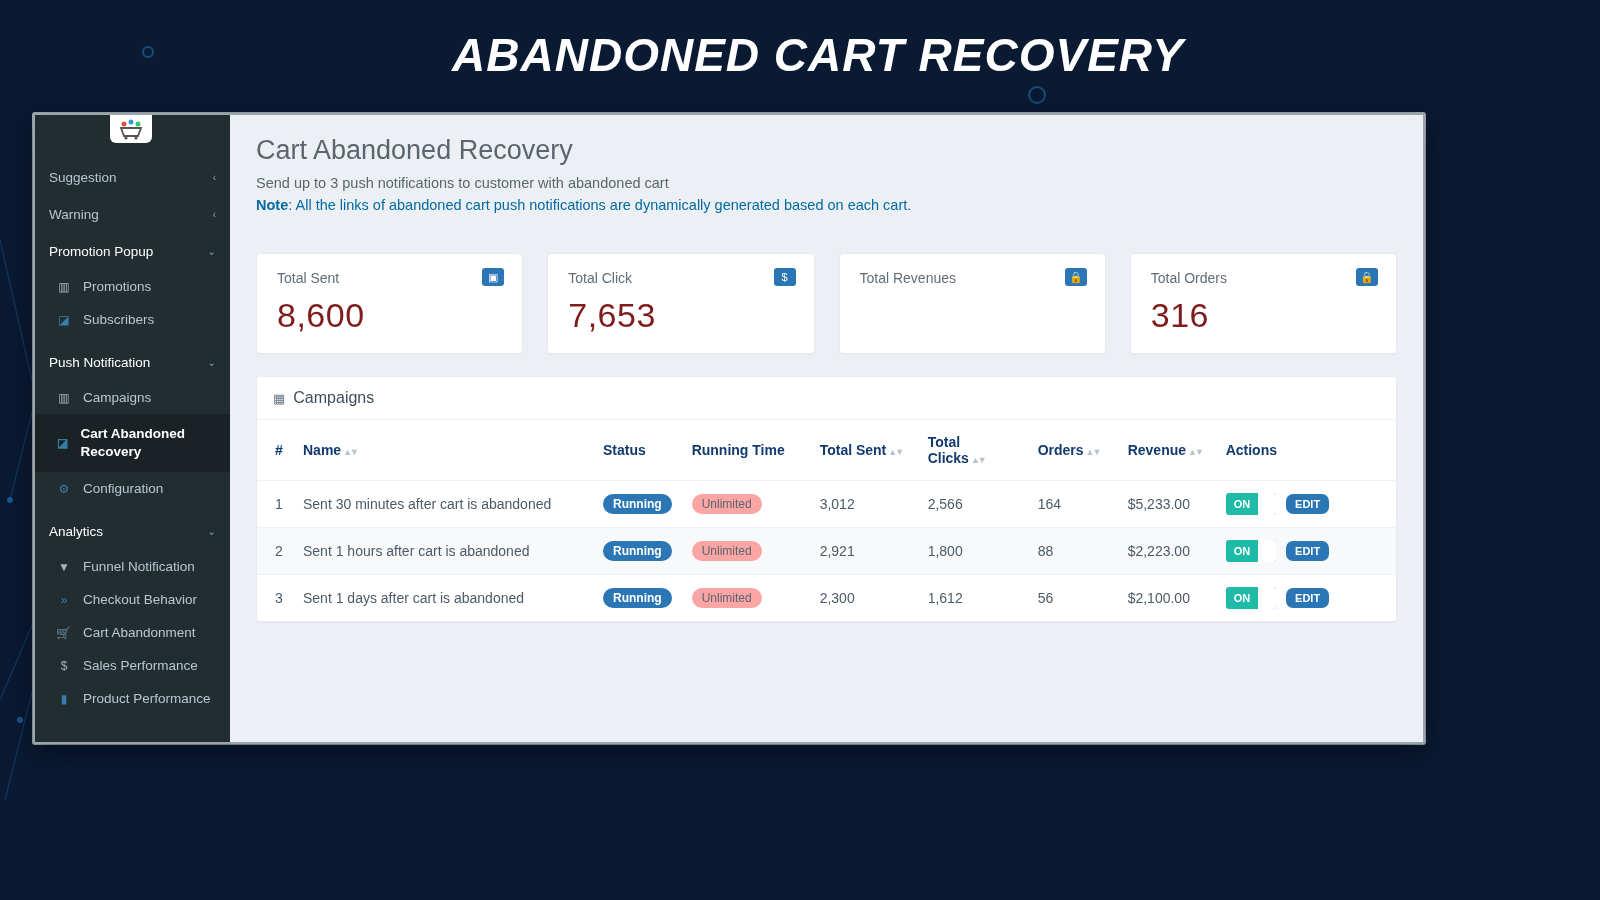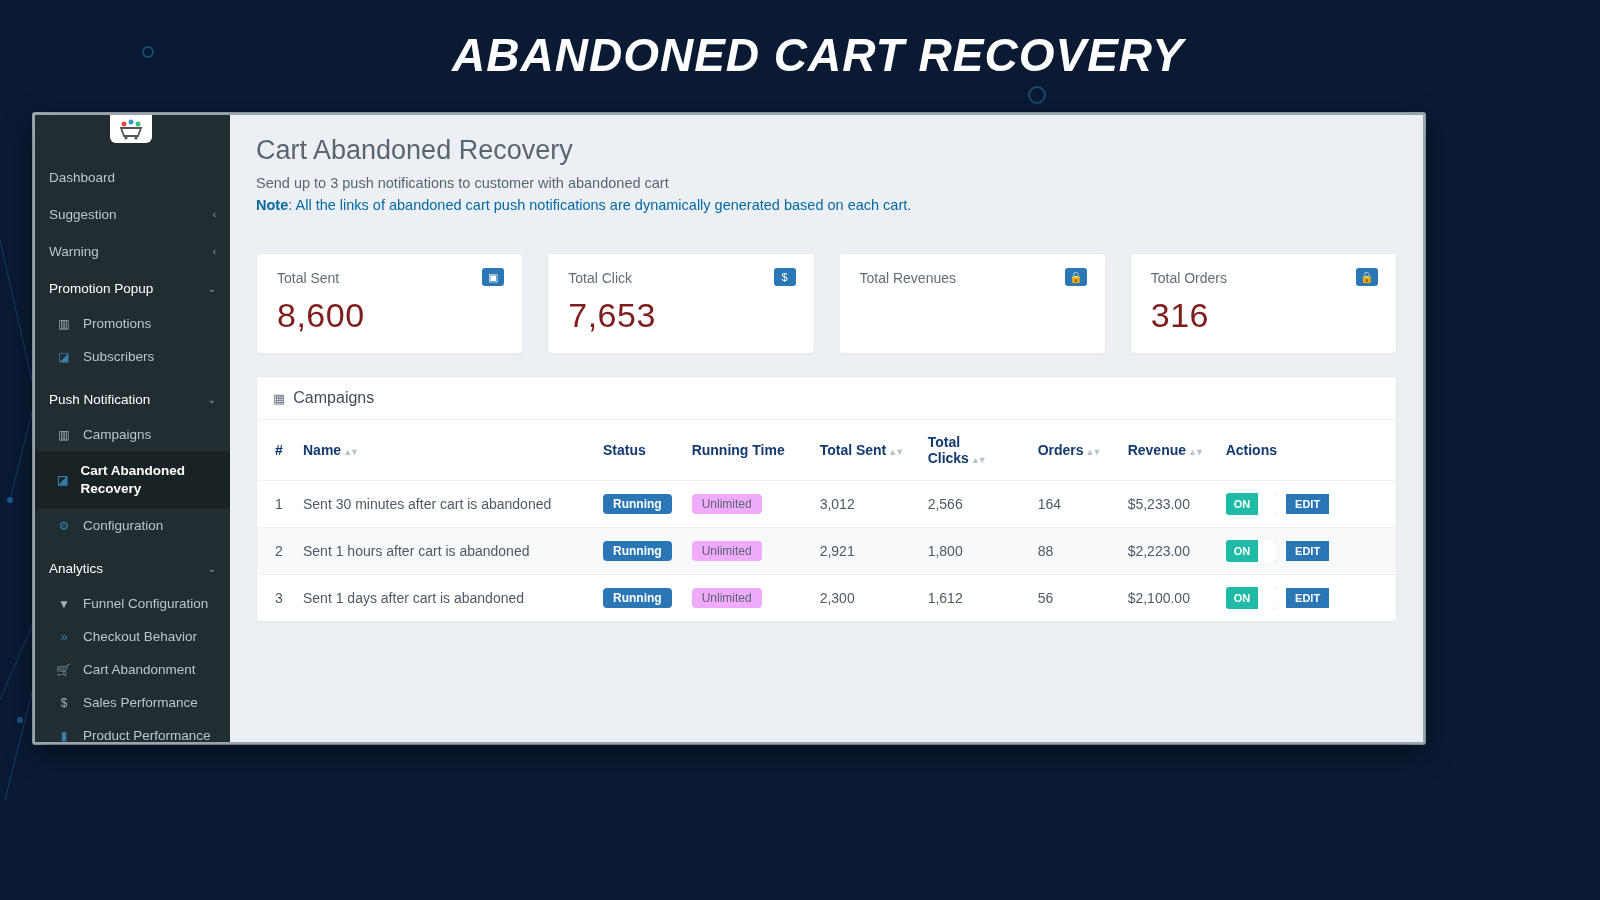--- a/index.html
+++ b/index.html
@@ -59,27 +59,27 @@
 
 .panel { margin:22px 26px 26px 26px; background:#fff; border:1px solid #e8eaed; border-radius:3px; box-shadow:0 1px 1px rgba(0,0,0,.03); }
 .panel-head { padding:12px 16px; font-size:16px; color:#404e5c; font-weight:500; display:flex; align-items:center; }
 .panel-head .grid-icon { margin-right:8px; font-size:13px; color:#6d7a85; }
 .tbl { width:100%; border-collapse:collapse; font-size:14px; }
 .tbl th { text-align:left; padding:14px 10px; color:#123a6f; font-weight:600; border-top:1px solid #eef1f4; }
 .tbl th:first-child, .tbl td:first-child { padding-left:18px; }
 .tbl td { padding:12px 10px; color:#4c5a67; border-top:1px solid #eef1f4; }
 .tbl tbody tr:nth-child(even){ background:#f7f9fb; }
 .sort { color:#b7c2cd; font-size:9px; margin-left:2px; letter-spacing:-2px; }
-.badge { display:inline-block; padding:3px 10px; border-radius:4px; font-size:12px; font-weight:600; }
+.badge { display:inline-block; padding:3px 10px; border-radius:10px; font-size:12px; font-weight:600; }
 .badge.running { background:#2b77b6; color:#fff; }
-.badge.unlimited { background:#f0abfc; color:#5a6570; font-weight:500; }
+.badge.unlimited { background:#fca5a5; color:#5a6570; font-weight:500; }
 .toggle { display:inline-flex; align-items:center; background:#1fbba6; color:#fff; height:22px; border-radius:3px; font-size:11px; font-weight:700; overflow:hidden; vertical-align:middle; }
 .toggle .on { padding:0 8px; }
 .toggle .knob { width:18px; height:22px; background:#fff; }
-.btn-edit { display:inline-block; background:#2b77b6; color:#fff; font-size:11px; font-weight:700; padding:4px 9px; border-radius:0; margin-left:6px; vertical-align:middle; }
+.btn-edit { display:inline-block; background:#2b77b6; color:#fff; font-size:11px; font-weight:700; padding:4px 9px; border-radius:7px; margin-left:6px; vertical-align:middle; }
 .col-num{width:36px}.col-name{width:300px}.col-status{width:88px}.col-run{width:128px}.col-sent{width:108px}.col-clicks{width:110px}.col-orders{width:90px}.col-rev{width:98px}
 </style>
 </head>
 <body>
 
 <div class="circle c1"></div>
 <div class="circle c2"></div>
 <svg class="deco">
   <line x1="0" y1="40" x2="50" y2="260"></line>
     <line x1="10" y1="300" x2="55" y2="120"></line>
@@ -99,23 +99,20 @@
       <svg viewBox="0 0 30 22">
           <circle cx="8" cy="6" r="2.5" fill="#e74c3c"></circle>
           <circle cx="15" cy="4" r="2.5" fill="#3498db"></circle>
           <circle cx="22" cy="6" r="2.5" fill="#2ecc71"></circle>
           <path d="M5 10 L25 10 L22 18 L8 18 Z" fill="none" stroke="#555" stroke-width="1.8"></path>
           <circle cx="10" cy="20" r="1.6" fill="#555"></circle>
           <circle cx="20" cy="20" r="1.6" fill="#555"></circle>
         </svg>
     </div>
     <div class="nav-item">
-        <span>Dashboard</span>
-      </div>
-    <div class="nav-item">
         <span>Suggestion</span>
         <span class="chev">‹</span>
       </div>
     <div class="nav-item">
         <span>Warning</span>
         <span class="chev">‹</span>
       </div>
 
     <div class="nav-item header">
         <span>Promotion Popup</span>
@@ -146,21 +143,21 @@
         <span class="ic" style="color:#3c8dbc">⚙</span>
         <span class="lbl">Configuration</span>
       </div>
 
     <div class="nav-item header" style="margin-top:8px">
         <span>Analytics</span>
         <span class="chev">⌄</span>
       </div>
     <div class="nav-sub">
         <span class="ic">▼</span>
-        <span class="lbl">Funnel Configuration</span>
+        <span class="lbl">Funnel Notification</span>
       </div>
     <div class="nav-sub">
         <span class="ic" style="color:#3c8dbc">»</span>
         <span class="lbl">Checkout Behavior</span>
       </div>
     <div class="nav-sub">
         <span class="ic" style="color:#e08e0b">🛒</span>
         <span class="lbl">Cart Abandonment</span>
       </div>
     <div class="nav-sub">

